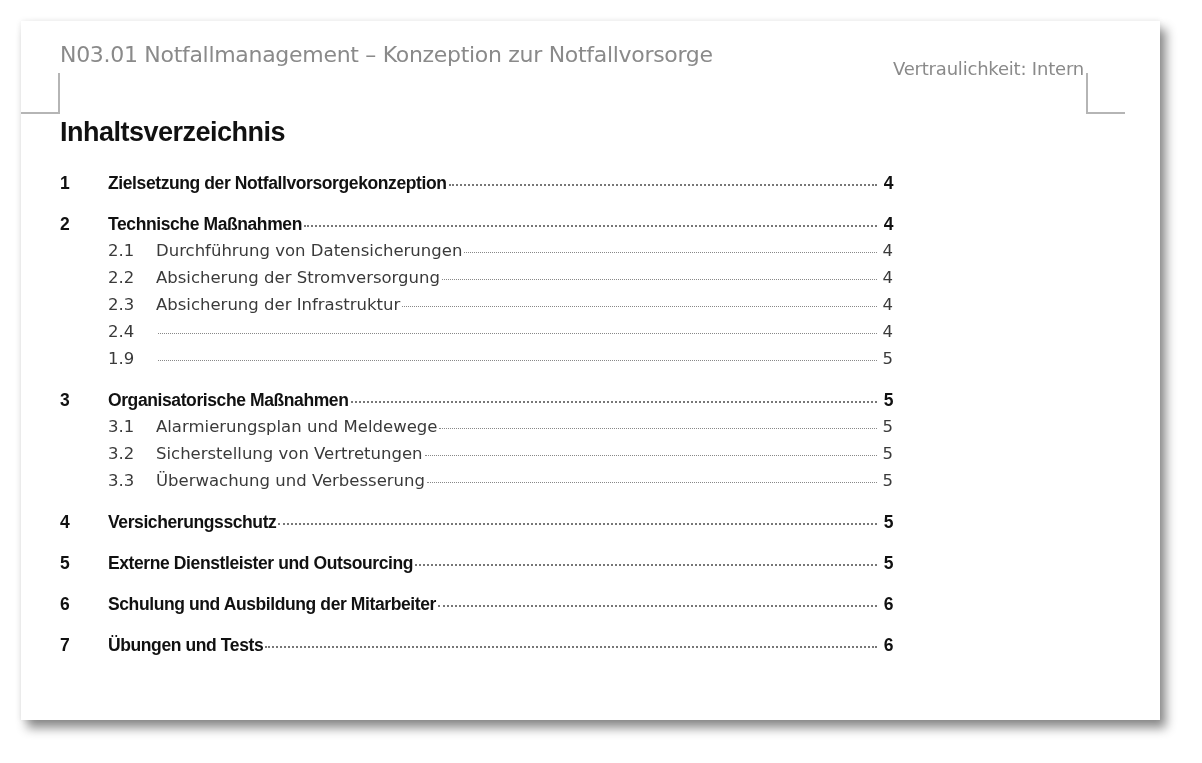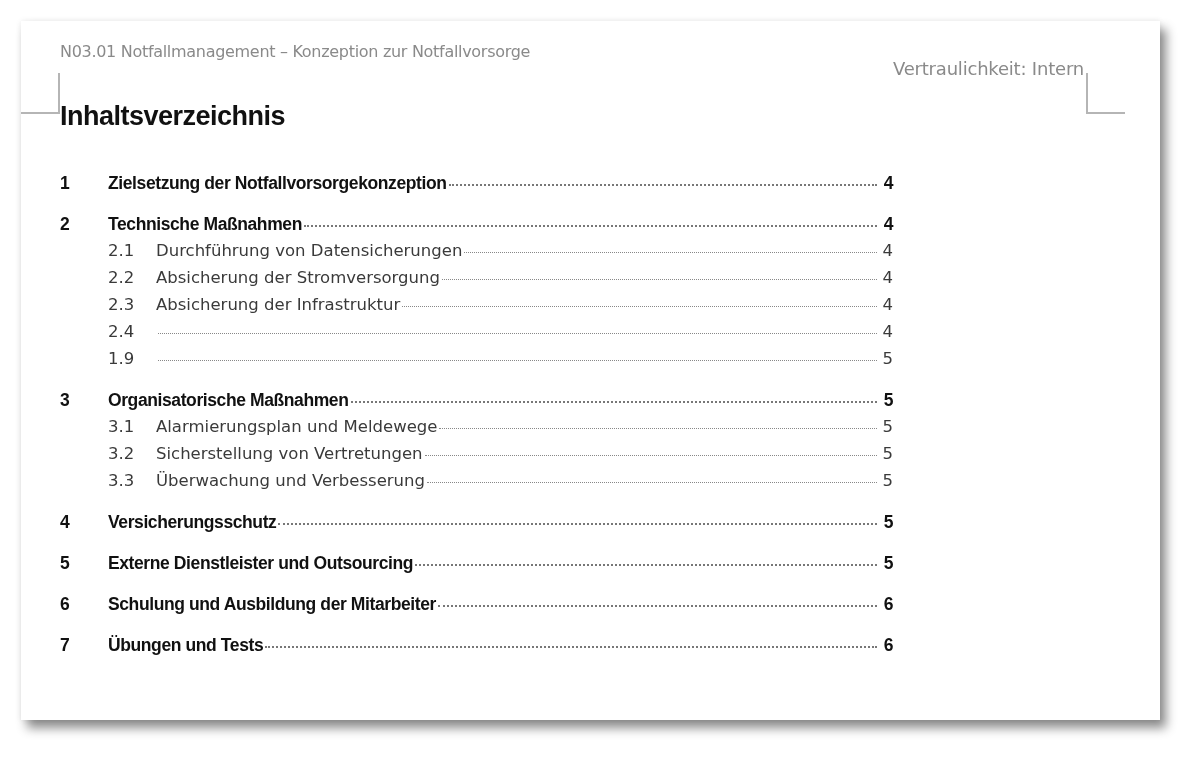--- a/index.html
+++ b/index.html
@@ -17,27 +17,27 @@
     background: #ffffff;
     box-shadow: 6px 8px 10px rgba(0,0,0,0.45), 0 0 6px rgba(0,0,0,0.08);
   }
   .hdr {
     position: absolute; top: 21px;
     font-size: 19px; color: #8a8a8a;
     font-family: "DejaVu Sans", sans-serif;
     font-weight: normal;
     letter-spacing: -0.2px;
   }
-  .hdr-left { left: 39px; font-size: 16px; letter-spacing: -0.3px; }
+  .hdr-left { left: 39px; font-size: 22px; letter-spacing: -0.3px; }
   .hdr-right { right: 76px; font-size: 18px; margin-top: 16px; }
   .crop { position: absolute; border-color: #b5b5b5; border-style: solid; }
   .crop-left { left: 0; top: 52px; width: 37px; height: 39px; border-width: 0 2px 2px 0; }
   .crop-right { left: 1065px; top: 52px; width: 37px; height: 39px; border-width: 0 0 2px 2px; }
   .toc-title {
-    position: absolute; left: 39px; top: 80px;
+    position: absolute; left: 39px; top: 96px;
     font-size: 27px; font-weight: bold; color: #111;
     letter-spacing: -0.5px;
   }
   .toc { position: absolute; left: 39px; top: 152px; width: 833px; }
   .row {
     display: flex; align-items: baseline;
     position: relative;
   }
   .row.l1 {
     font-weight: bold; font-size: 17.5px; color: #111;

